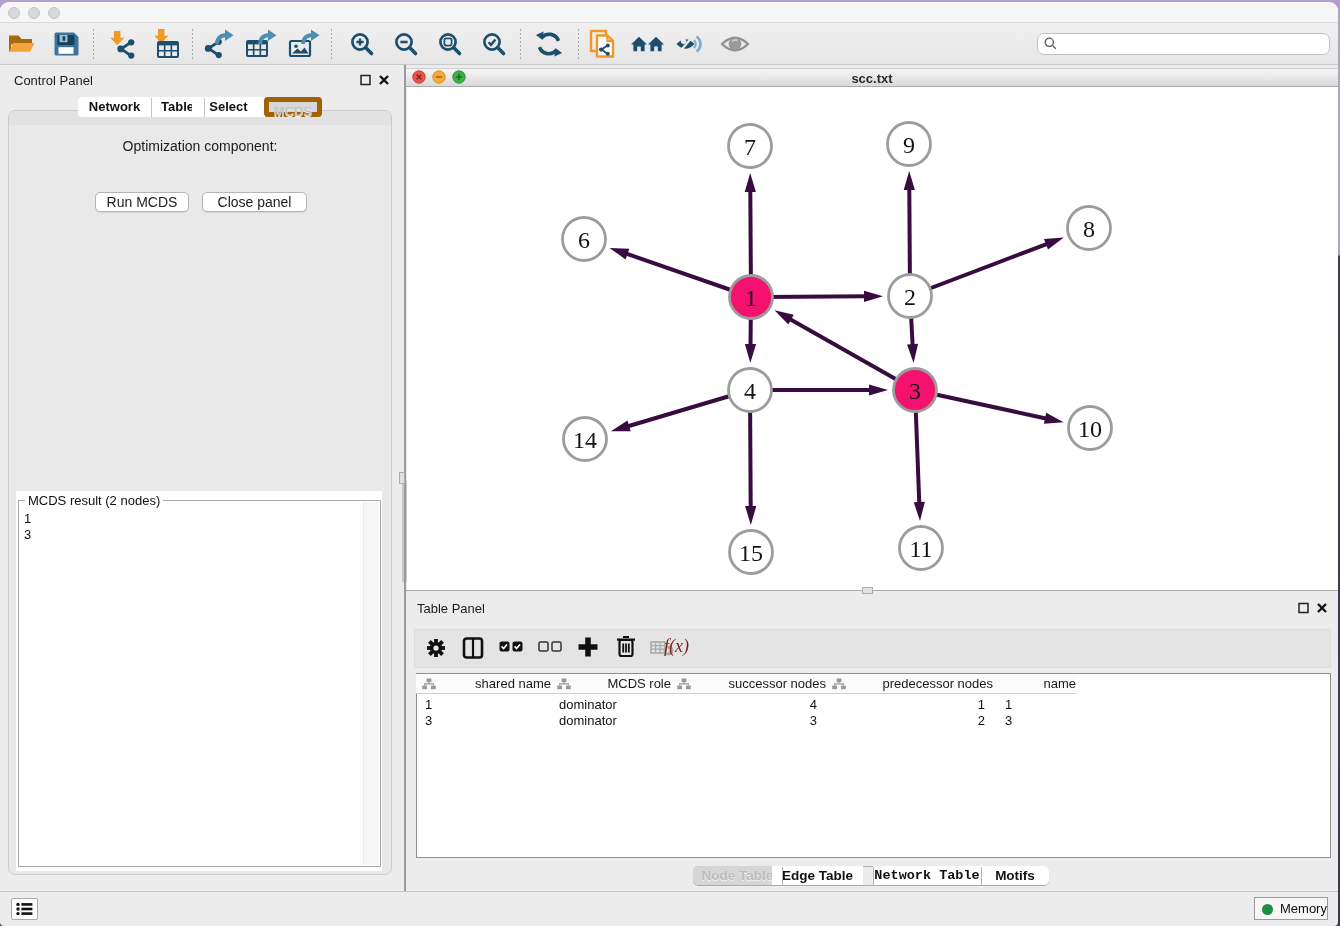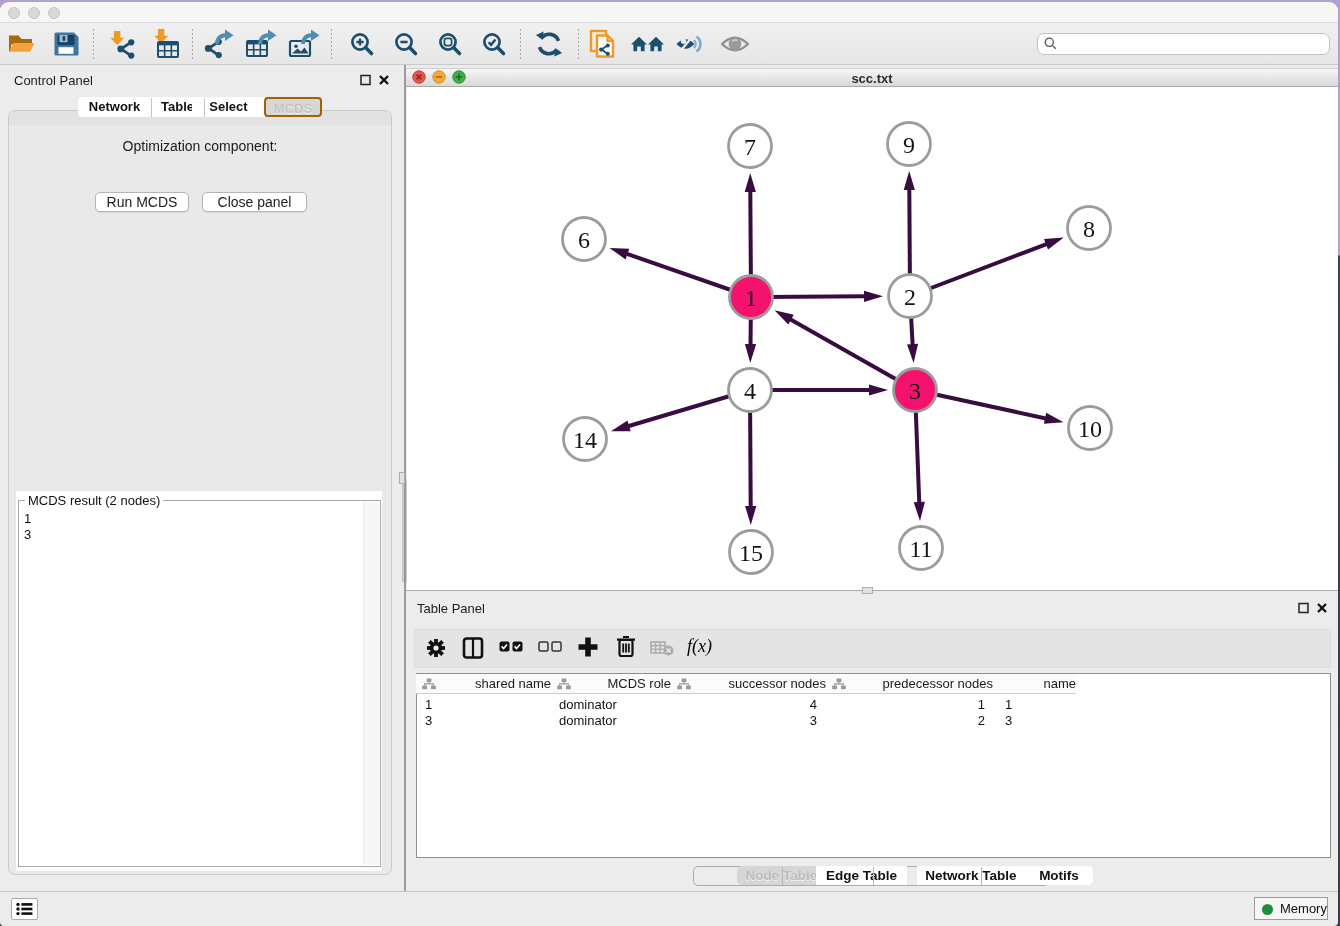--- a/index.html
+++ b/index.html
@@ -7,21 +7,21 @@
 #win { position:absolute; left:0; top:2px; width:1338px; height:924px; background:#ECECEC; border-radius:9px 9px 4px 4px; overflow:hidden; }
 #sc { position:absolute; left:0; top:-2px; width:1340px; height:926px; }
 #titlebar { position:absolute; left:0; top:2px; width:1338px; height:21px; background:#F6F6F6; border-bottom:1px solid #DADADA; }
 .tl { position:absolute; top:7px; width:12px; height:12px; border-radius:50%; background:#D9D9D9; border:1px solid #C4C4C4; }
 #title { position:absolute; top:6px; left:0; width:1338px; text-align:center; font-size:13px; color:#ADADAD; }
 #toolbar { position:absolute; left:0; top:23px; width:1338px; height:42px; background:linear-gradient(180deg,#F0F0F0,#E6E6E6); border-bottom:1px solid #C9C9C9; }
 .tsep { position:absolute; top:6px; height:30px; width:1px; background-image:linear-gradient(#aaa 40%, transparent 40%); background-size:1px 4px; }
 #search { position:absolute; left:1037px; top:33px; width:293px; height:21.5px; background:#fff; border:1px solid #C2C2C2; border-radius:7px; }
 #cpanel-h { position:absolute; left:14px; top:73px; font-size:13px; color:#1c1c1c; }
 .ctab { position:absolute; top:97px; height:20px; background:#fff; z-index:2; font-size:13px; font-weight:600; color:#111; text-align:center; line-height:20px; }
-.ctab.sel { background:#D7D7D7; color:#C2C2C2; text-shadow:0 1px 0 #f4f4f4; border:2px solid #a16207; border-radius:4px; }
+.ctab.sel { background:#D7D7D7; color:#C2C2C2; text-shadow:0 1px 0 #f4f4f4; border:5px solid #a16207; border-radius:4px; }
 #ctabstrip { position:absolute; left:78px; top:97px; width:244px; height:20px; border:1px solid #C2C2C2; border-radius:4px; background:#fff; z-index:1; }
 #cframe { position:absolute; left:8px; top:110px; width:384px; height:765px; background:#E9E9E9; border:1px solid #CACACA; border-radius:7px; }
 #cframe-band { position:absolute; left:9px; top:111px; width:382px; height:14px; background:#E2E2E2; border-radius:6px 6px 0 0; }
 #optlabel { position:absolute; left:0px; top:138px; width:400px; text-align:center; font-size:14px; color:#1c1c1c; }
 #combo { position:absolute; left:43px; top:160px; width:312px; height:19px; background:#fff; border:1px solid #ABABAB; border-radius:5px; font-size:14px; color:#1c1c1c; line-height:17px; padding-left:13px; }
 .btn { position:absolute; top:192px; height:20px; background:#fff; border:1px solid #B5B5B5; border-radius:5px; font-size:14px; color:#1c1c1c; text-align:center; line-height:18px; box-shadow:0 1px 1px rgba(0,0,0,0.08); }
 #grpwhite { position:absolute; left:16px; top:491px; width:366px; height:380px; background:#fff; }
 #grp { position:absolute; left:18px; top:500px; width:363px; height:367px; border:1px solid #A9A9A9; }
 #grplab { position:absolute; left:25px; top:493px; background:#fff; padding:0 3px; font-size:13px; color:#111; }
 #grptext { position:absolute; left:21px; top:509px; width:358px; height:354px; font-size:13px; color:#111; line-height:16px; padding:2px 0 0 3px; }
@@ -31,21 +31,21 @@
 #scctitle { position:absolute; left:406px; top:68px; width:932px; height:19px; background:linear-gradient(180deg,#F6F6F6,#D9D9D9); border-top:1px solid #CFCFCF; border-bottom:1px solid #ABABAB; }
 #scclab { position:absolute; left:406px; top:71px; width:932px; text-align:center; font-size:13px; font-weight:600; color:#2b2b2b; }
 #canvas { position:absolute; left:407px; top:87px; width:931px; height:503px; background:#fff; }
 #canline { position:absolute; left:406px; top:590px; width:932px; height:1px; background:#ABABAB; }
 #hhandle { position:absolute; left:862px; top:587px; width:11px; height:7px; background:#E2E2E2; border:1px solid #ADADAD; }
 #tpanel-h { position:absolute; left:417px; top:601px; font-size:13px; color:#1c1c1c; }
 #tbl { position:absolute; left:415.5px; top:673px; width:915px; height:185px; background:#fff; border:1px solid #8F8F8F; }
 .hcell { position:absolute; top:674px; height:20px; background:#FBFBFB; border-bottom:1px solid #CFCFCF; font-size:13px; color:#1a1a1a; text-align:right; line-height:20px; z-index:2; }
 .cell,.cellr { position:absolute; font-size:13px; color:#111; height:16px; line-height:16px; }
 .cellr { text-align:right; }
-.btab { position:absolute; top:866px; height:19px; background:#fff; font-size:13.5px; font-weight:600; color:#111; text-align:center; line-height:19px; z-index:2;margin-left:44px; }
+.btab { position:absolute; top:866px; height:19px; background:#fff; font-size:13.5px; font-weight:600; color:#111; text-align:center; line-height:19px; z-index:2; }
 .btab.sel { background:#D6D6D6; color:#BCBCBC; text-shadow:0 1px 0 #f2f2f2; }
 #btabstrip { position:absolute; left:693px; top:865.5px; width:356px; height:20px; border:1px solid #ABABAB; border-radius:5px; overflow:hidden; z-index:1; }
 #statline { position:absolute; left:0; top:891px; width:1340px; height:1px; background:#C4C4C4; }
 #listbtn { position:absolute; left:11px; top:898px; width:27px; height:22px; background:#fff; border:1.5px solid #ABABAB; border-radius:2px; display:flex; align-items:center; justify-content:center; }
 #membtn { position:absolute; left:1254px; top:897px; width:74px; height:23px; background:#F6F6F6; border:1px solid #9A9A9A; font-size:13px; color:#111; line-height:21px; text-align:left; padding-left:25px; }
 #memdot { position:absolute; left:7px; top:5.5px; width:11px; height:11px; border-radius:50%; background:#1E8E3E; }
 </style></head>
 <body>
 <div id="win">
     <div id="sc">
@@ -348,21 +348,21 @@
         <g stroke="#ababab" fill="none">
           <rect x="1" y="2" width="14" height="11" stroke-width="1.6"></rect>
           <line x1="1" y1="5.6" x2="15" y2="5.6" stroke-width="1.3"></line>
           <line x1="1" y1="9.2" x2="15" y2="9.2" stroke-width="1.3"></line>
           <line x1="5.6" y1="2" x2="5.6" y2="13" stroke-width="1.3"></line>
           <line x1="10.2" y1="2" x2="10.2" y2="13" stroke-width="1.3"></line>
         </g>
         <circle cx="18.5" cy="10.5" r="5" fill="#ababab"></circle>
         <path d="M16.4,8.4 l4.2,4.2 M20.6,8.4 l-4.2,4.2" stroke="#ececec" stroke-width="1.4"></path>
       </svg>
-  <span style="position:absolute;left:687px;top:636px;font:italic 18px 'Liberation Serif',serif;color:#000000">f(x)</span>
+  <span style="position:absolute;left:664px;top:636px;font:italic 18px 'Liberation Serif',serif;color:#7f1d1d">f(x)</span>
   <div id="tbl"></div>
   <div class="hcell" style="left:416px;width:135px">shared name</div>
       <svg width="14" height="12" viewBox="0 0 14 12" style="position:absolute;left:422px;top:678px;z-index:4">
         <g fill="#999">
           <rect x="4.6" y="0.5" width="4.8" height="3.6"></rect>
           <rect x="0.2" y="7.6" width="4.8" height="3.6"></rect>
           <rect x="9" y="7.6" width="4.8" height="3.6"></rect>
         </g>
         <path d="M7,4.1 v1.8 M2.6,7.6 v-1.7 h8.8 v1.7" fill="none" stroke="#999" stroke-width="1.1"></path>
       </svg>
@@ -404,21 +404,21 @@
       <div class="cellr" style="left:915px;top:697px;width:70px">1</div>
       <div class="cell" style="left:1005px;top:697px">1</div>
       <div class="cell" style="left:425px;top:713px">3</div>
       <div class="cell" style="left:559px;top:713px">dominator</div>
       <div class="cellr" style="left:747px;top:713px;width:70px">3</div>
       <div class="cellr" style="left:915px;top:713px;width:70px">2</div>
       <div class="cell" style="left:1005px;top:713px">3</div>
   <div id="btabstrip"></div>
   <div class="btab sel" style="left:693px;width:89px;border-radius:5px 0 0 5px;">Node Table</div>
       <div class="btab" style="left:772px;width:91px;">Edge Table</div>
-      <div class="btab" style="left:873px;width:108px;">Network Table</div>
+      <div class="btab" style="left:873px;width:108px;font-family:Liberation Mono, monospace;">Network Table</div>
       <div class="btab" style="left:981px;width:68px;border-radius:0 5px 5px 0;">Motifs</div>
       <div style="position:absolute;left:782px;top:867px;width:1px;height:18px;background:#b9b9b9;z-index:3"></div>
       <div style="position:absolute;left:873px;top:867px;width:1px;height:18px;background:#b9b9b9;z-index:3"></div>
       <div style="position:absolute;left:981px;top:867px;width:1px;height:18px;background:#b9b9b9;z-index:3"></div>
   <div id="statline"></div>
   <div id="listbtn">
         <svg width="17" height="14" viewBox="0 0 17 14">
           <g fill="#111">
             <circle cx="2" cy="2.4" r="1.7"></circle>
             <circle cx="2" cy="7" r="1.7"></circle>

